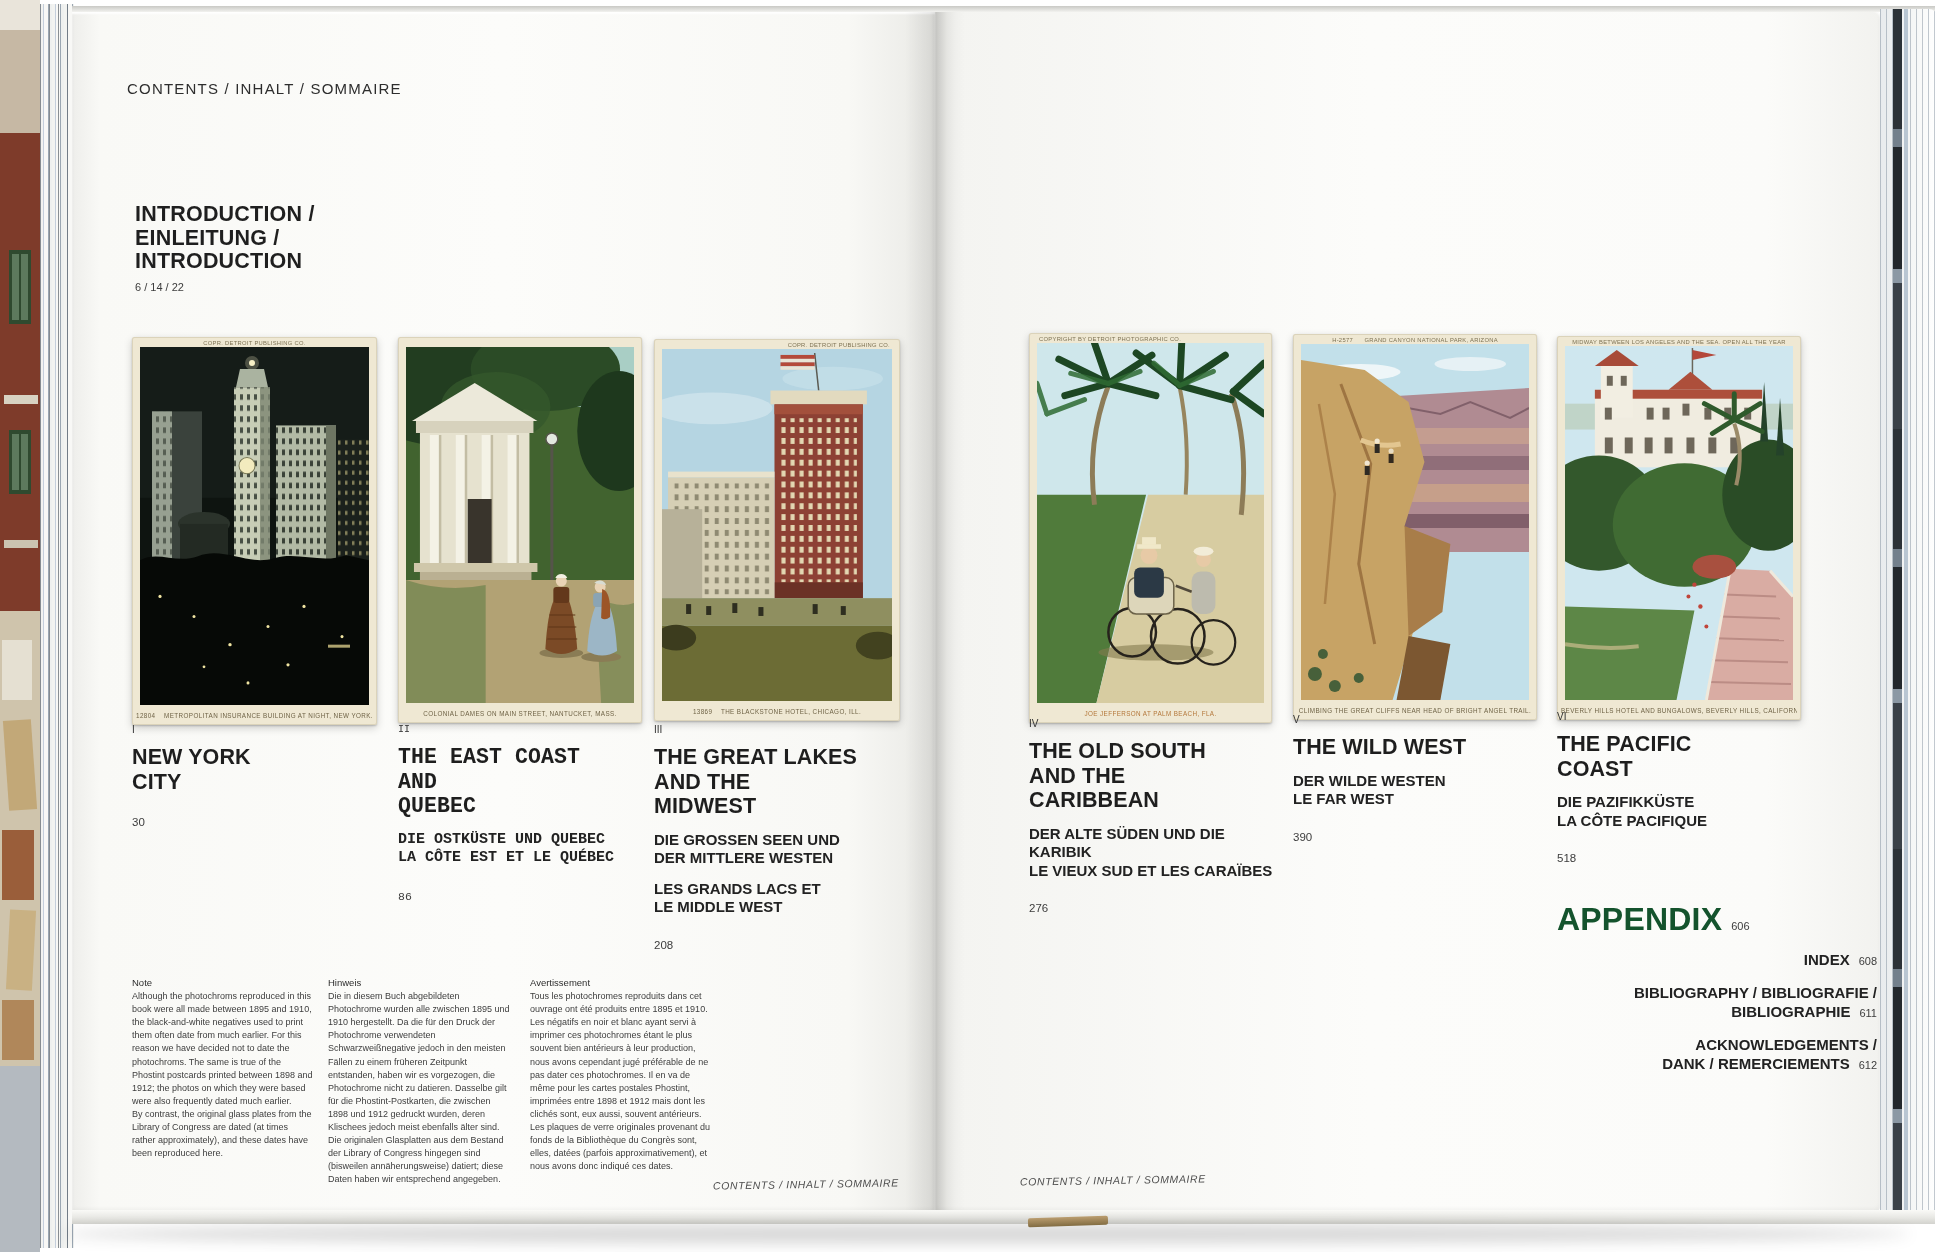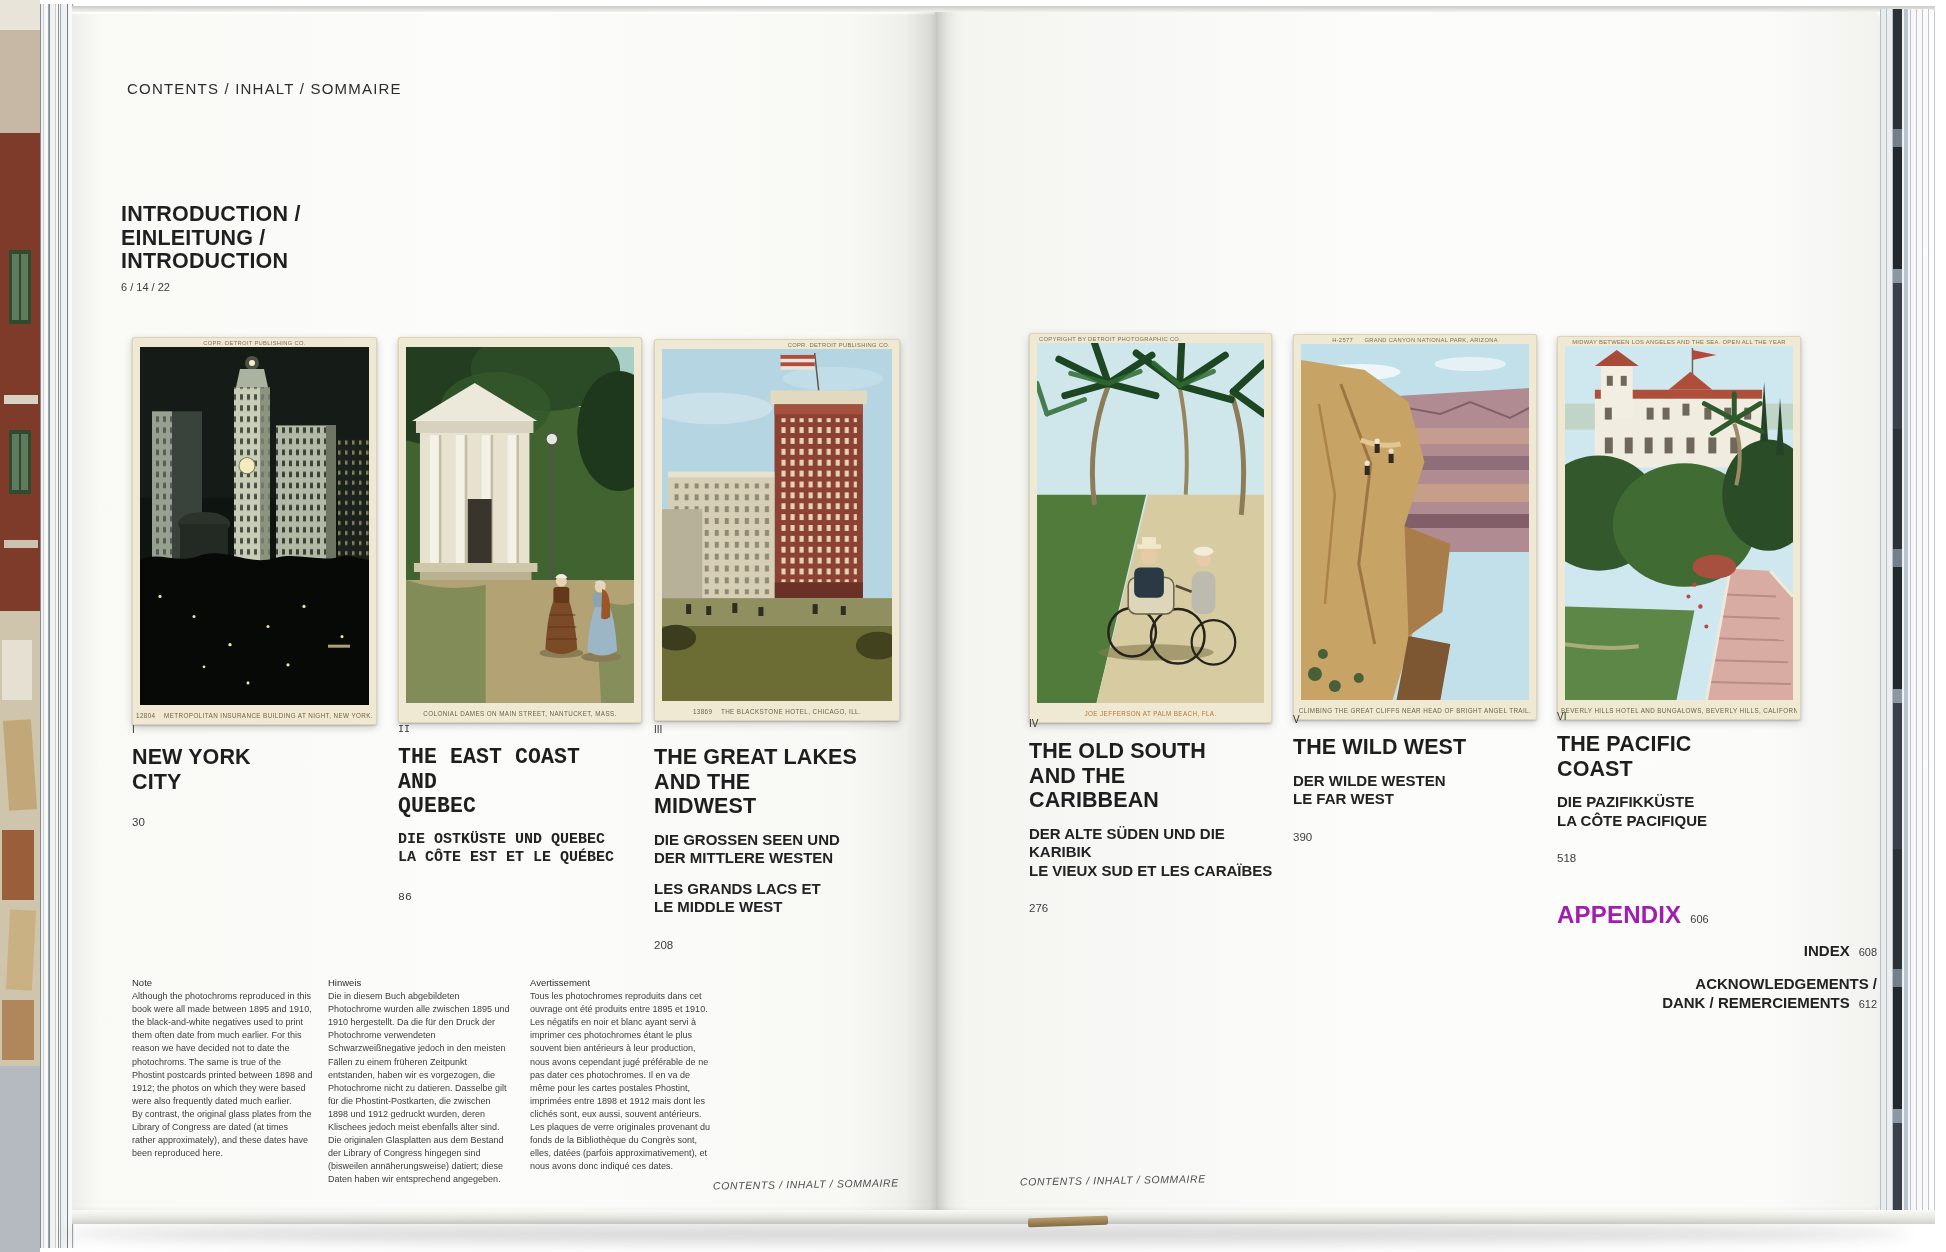--- a/index.html
+++ b/index.html
@@ -44,21 +44,21 @@
   .header-caps{position:absolute;font-size:15px;letter-spacing:1.2px;color:#2d2d2d;}
   .intro{position:absolute;}
   .intro-line{font-size:21.5px;font-weight:bold;line-height:23.5px;letter-spacing:.2px;color:#1f1f1f;}
   .intro-pages{font-size:11px;color:#3c3c3c;margin-top:7px;}
   .chapter{position:absolute;width:262px;}
   .numeral{font-size:10px;color:#333;margin-bottom:10px;}
   .ch-title{font-size:21.5px;font-weight:bold;line-height:24.5px;letter-spacing:.1px;color:#1e1e1e;}
   .ch-sub{margin-top:12px;font-size:15px;font-weight:bold;line-height:18.5px;color:#222;}
   .ch-page{margin-top:22px;font-size:11.5px;color:#3c3c3c;}
   .appendix{position:absolute;width:320px;}
-  .appx-title{font-size:24px;font-weight:bold;letter-spacing:.2px;color:#a21caf;}
+  .appx-title{font-size:32px;font-weight:bold;letter-spacing:.2px;color:#14532d;}
   .appx-num{font-size:11px;font-weight:normal;color:#3c3c3c;margin-left:9px;}
   .appx-entry{margin-top:12px;font-size:15px;font-weight:bold;line-height:19px;color:#222;text-align:right;}
   .note{position:absolute;width:182px;font-size:9px;line-height:13.1px;color:#3d3d3d;}
   .note-h{font-weight:normal;font-size:9.5px;margin-bottom:1px;color:#2d2d2d;}
   .note-b{white-space:pre-line;}
   .footer{position:absolute;font-style:italic;font-size:10.5px;letter-spacing:.6px;color:#4e4e4e;transform:rotate(-1deg);}
 
   
   .card{position:absolute;background:#efe8d3;border-radius:2.5px;padding:10px 8px 20px;box-sizing:border-box;
     box-shadow:0 1px 2px rgba(0,0,0,.2),0 3px 8px rgba(0,0,0,.18), inset 0 0 0 1px rgba(214,205,180,.8);}
@@ -128,21 +128,21 @@
   <div class="page-right"></div>
   <div class="gutter"></div>
   <div class="top-edge"></div>
 
   <div class="edge-stripes-right"></div>
   <div class="edge-dark"></div>
   <div class="edge-blue"></div>
 
   <div class="header-caps" style="left:127px;top:80px;">CONTENTS / INHALT / SOMMAIRE</div>
 
-  <div class="intro" style="left:121px;top:203px;">
+  <div class="intro" style="left:135px;top:203px;">
     <div class="intro-line">INTRODUCTION /</div>
     <div class="intro-line">EINLEITUNG /</div>
     <div class="intro-line">INTRODUCTION</div>
     <div class="intro-pages">6 / 14 / 22</div>
   </div>
 
   <div class="card" style="left:132px;top:337px;width:245px;height:388px;">
     <div class="card-topcap">COPR. DETROIT PUBLISHING CO.</div>
     <div class="card-art">
       <svg viewBox="0 0 229 356" preserveAspectRatio="none">
@@ -516,20 +516,26 @@
   </div>
 
   <div class="appendix" style="left:1557px;top:901px;">
     <div>
       <span class="appx-title">APPENDIX</span><span class="appx-num">606</span>
     </div>
     <div class="appx-entry">
       <span>INDEX</span><span class="appx-num">608</span>
     </div>
     <div class="appx-entry">
+      <div>BIBLIOGRAPHY / BIBLIOGRAFIE /</div>
+      <div>
+        <span>BIBLIOGRAPHIE</span><span class="appx-num">611</span>
+      </div>
+    </div>
+    <div class="appx-entry">
       <div>ACKNOWLEDGEMENTS /</div>
       <div>
         <span>DANK / REMERCIEMENTS</span><span class="appx-num">612</span>
       </div>
     </div>
   </div>
 
   <div class="footer" style="left:1020px;top:1174px;">CONTENTS / INHALT / SOMMAIRE</div>
 
   <div class="book-under"></div>

